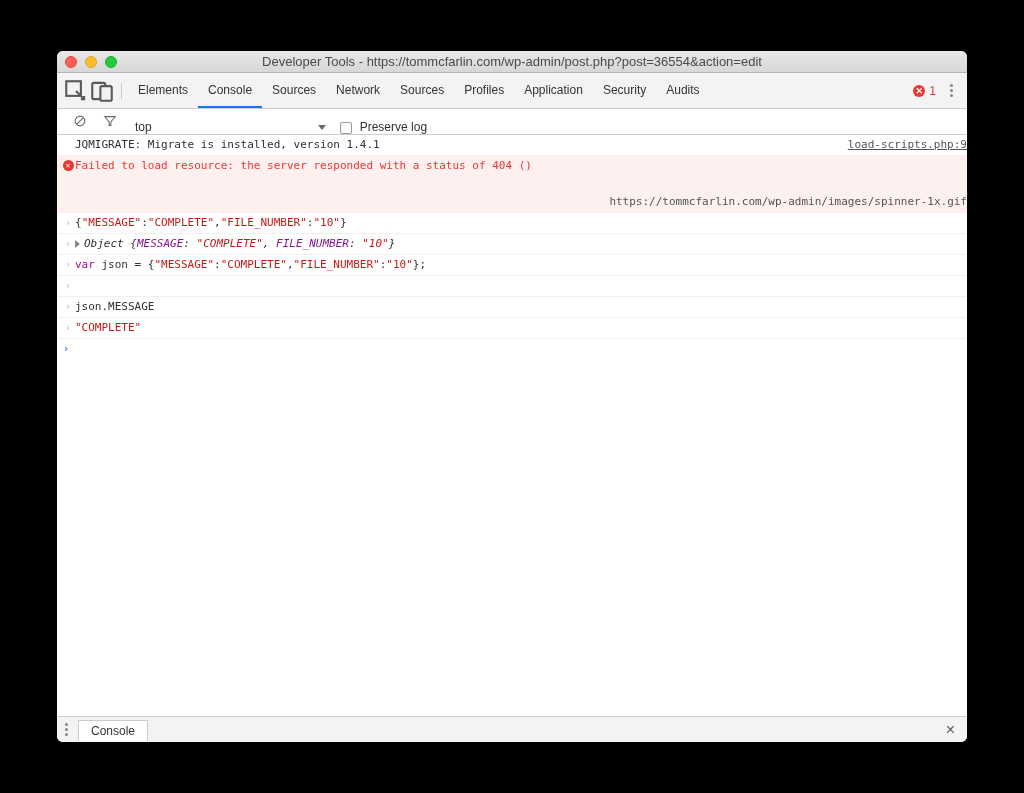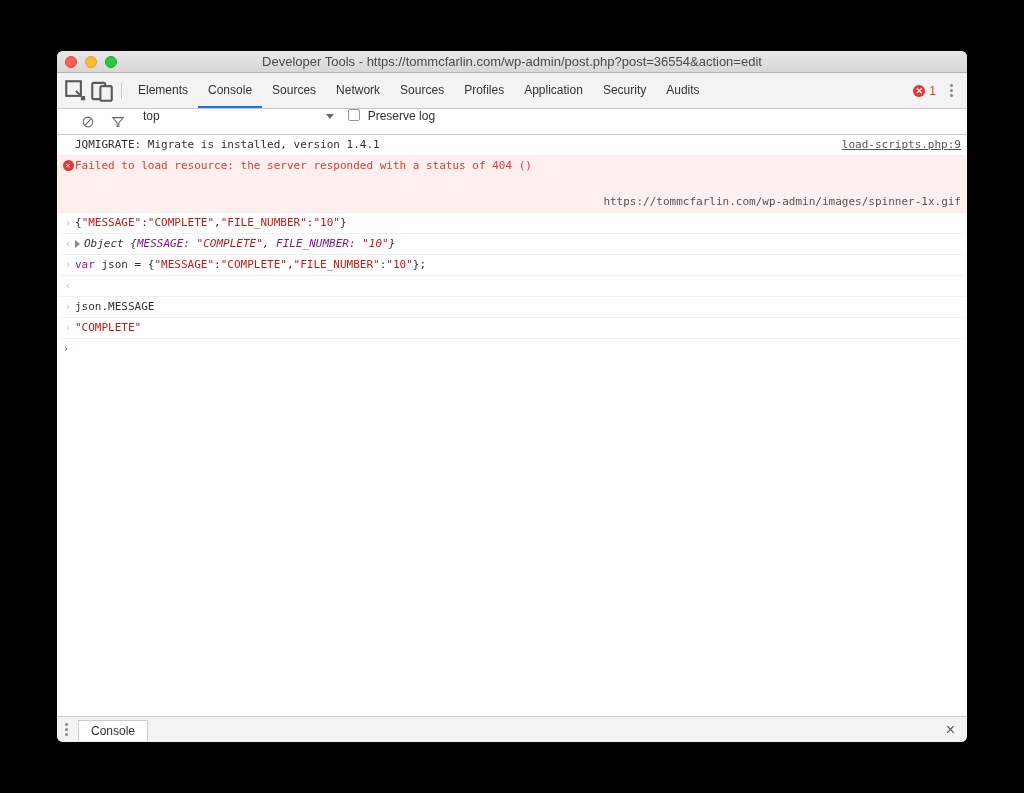--- a/index.html
+++ b/index.html
@@ -97,22 +97,22 @@
     font-size: 9px; font-weight: bold;
   }
   .kebab {
     display: flex; flex-direction: column; gap: 2px;
     padding: 0 8px;
   }
   .kebab span { width: 3px; height: 3px; background: #888; border-radius: 50%; }
   .filterbar {
     height: 26px;
     border-bottom: 1px solid #ccc;
-    display: flex; align-items: flex-start;
-    padding: 0 18px;
+    display: flex; align-items: flex-end;
+    padding: 0 10px;
     gap: 4px;
   }
   .no-icon svg, .funnel svg { width: 14px; height: 14px; }
   .context {
     display: flex; align-items: center; gap: 6px;
     margin-left: 8px; color: #333;
   }
   .context .sel {
     display: flex; align-items: center; gap: 4px;
   }
@@ -129,21 +129,21 @@
   }
   .console-body {
     flex: 1;
     overflow: auto;
     font-family: Menlo, Consolas, monospace;
     font-size: 11px;
   }
   .row {
     display: flex;
     align-items: flex-start;
-    padding: 2px 6px 2px 4px;
+    padding: 2px 0 2px 4px;
     border-bottom: 1px solid #f0f0f0;
     min-height: 18px;
     line-height: 16px;
   }
   .row .gutter {
     width: 14px;
     flex-shrink: 0;
     display: flex;
     align-items: center;
     justify-content: center;

